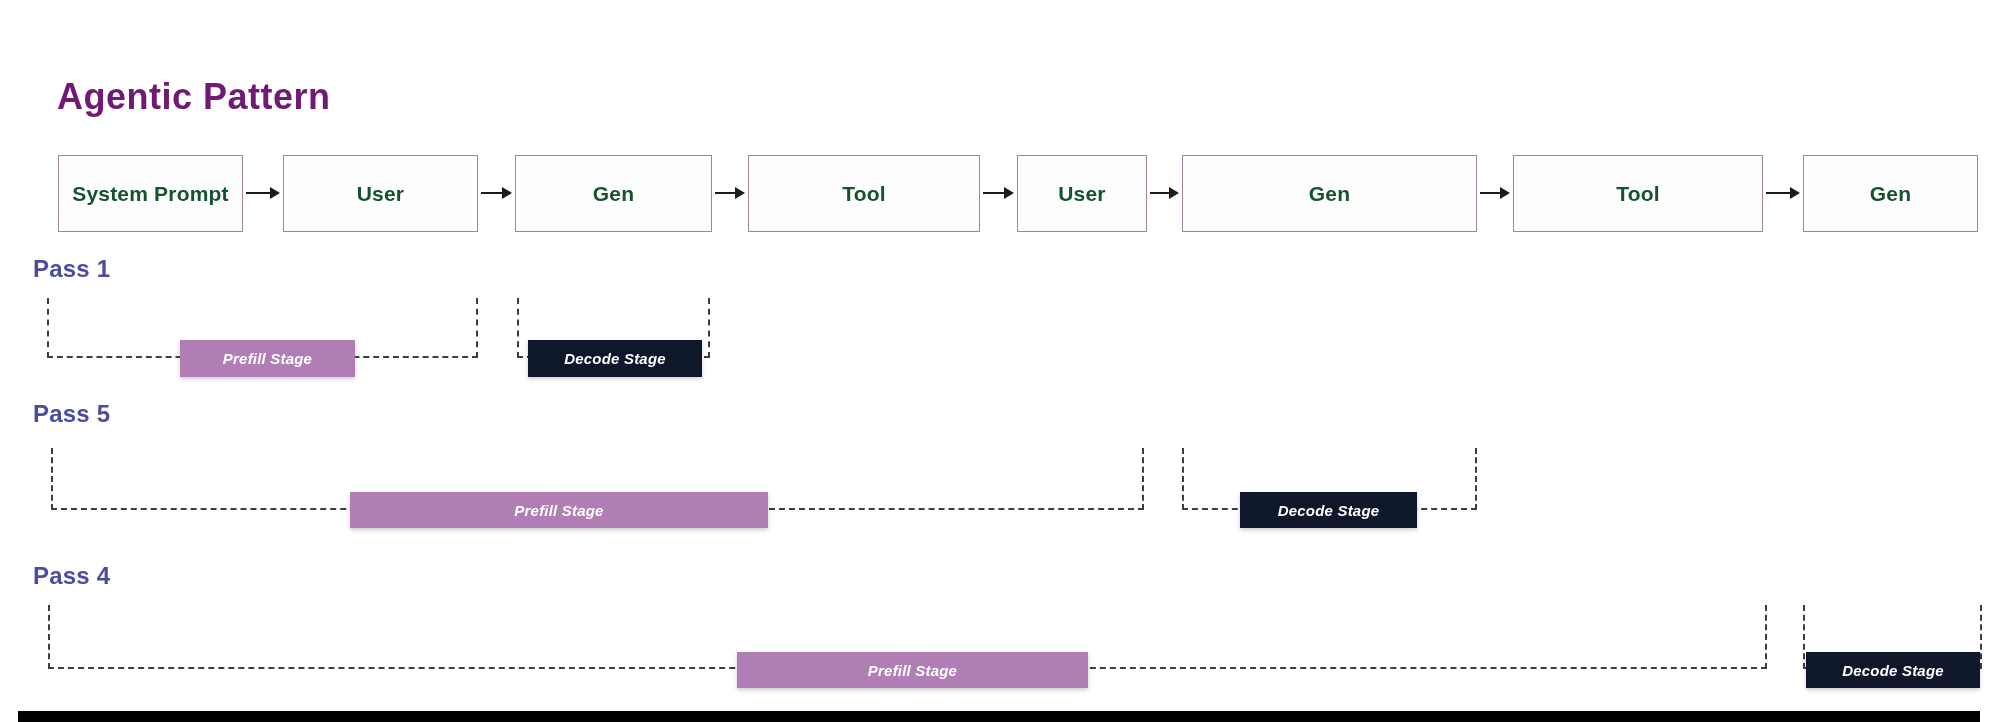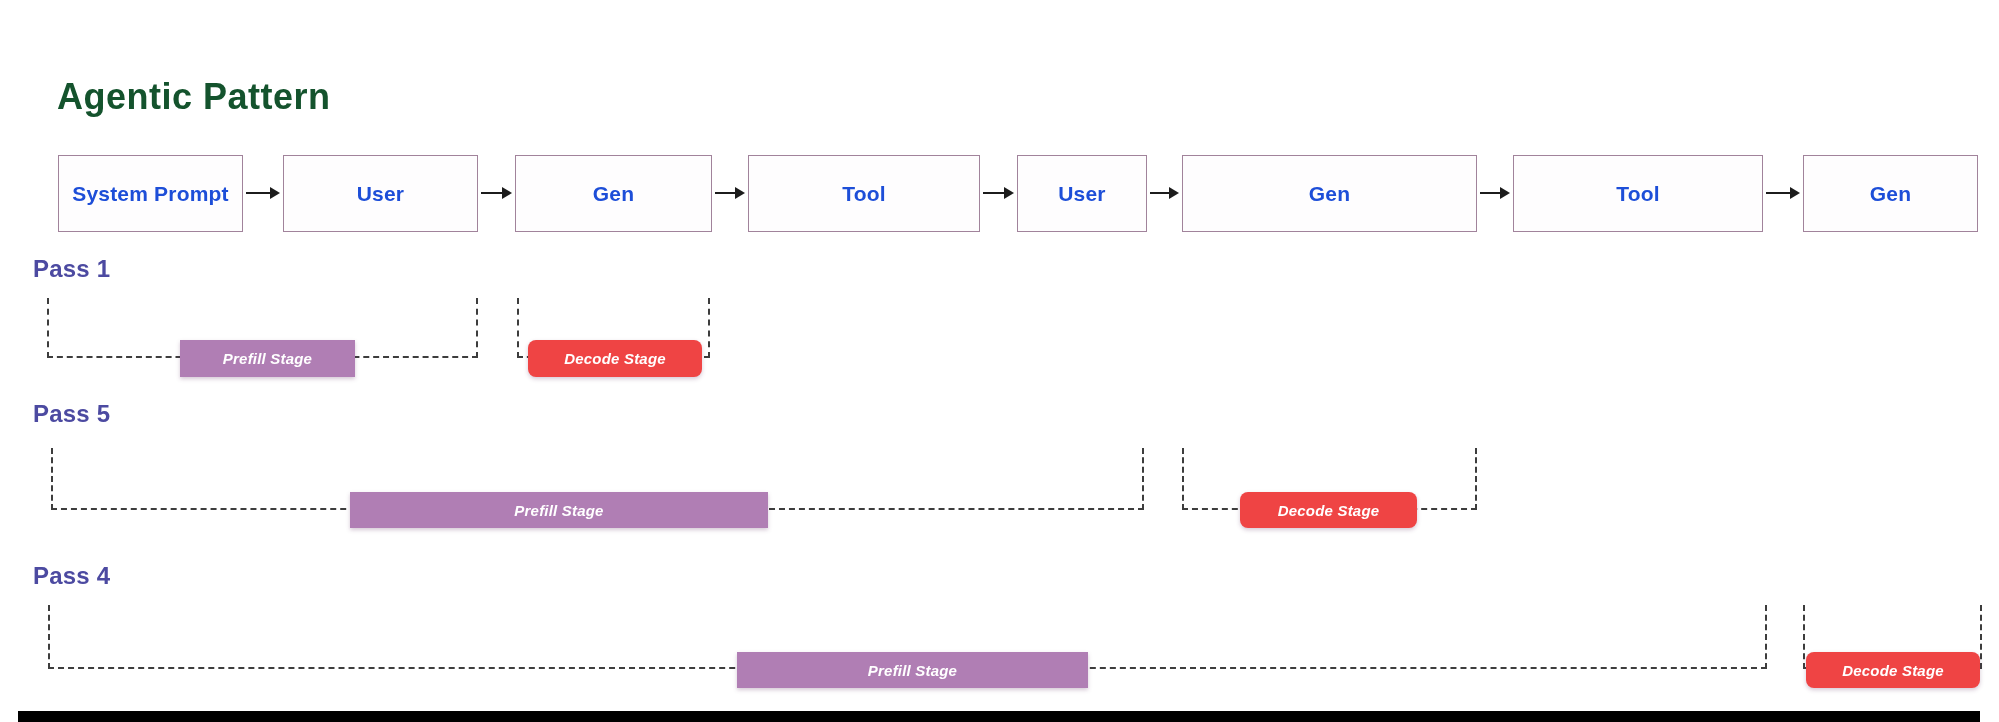--- a/index.html
+++ b/index.html
@@ -2,27 +2,27 @@
 <html><head>
 <meta charset="utf-8">
 <style>
   html,body{margin:0;padding:0;background:#ffffff;}
   .canvas{
     position:relative;width:1999px;height:722px;background:#ffffff;overflow:hidden;
     font-family:"Liberation Sans", sans-serif;
   }
   .title{
     position:absolute;left:57px;top:76px;
-    font-size:36px;font-weight:700;color:#14532d;letter-spacing:0.5px;
+    font-size:36px;font-weight:700;color:#701a75;letter-spacing:0.5px;
   }
   .fbox{
     position:absolute;top:155px;height:77px;box-sizing:border-box;
     border:1.6px solid #a1839b;background:#fefdfe;
     display:flex;align-items:center;justify-content:center;
-    font-size:21px;font-weight:700;color:#1d4ed8;letter-spacing:0.2px;
+    font-size:21px;font-weight:700;color:#14532d;letter-spacing:0.2px;
   }
   .arrow{position:absolute;top:187px;height:12px;}
   .arrow-line{position:absolute;left:0;right:7px;top:4.6px;height:2.6px;background:#1c1c1c;}
   .arrow-head{
     position:absolute;right:0;top:0;width:0;height:0;
     border-left:10px solid #1c1c1c;border-top:6px solid transparent;border-bottom:6px solid transparent;
   }
   .passlabel{
     position:absolute;left:33px;
     font-size:24px;font-weight:600;color:#4c4aa1;letter-spacing:0.2px;
@@ -34,21 +34,21 @@
     border-bottom:2.4px dashed #3d3d3d;
   }
   .bar{
     position:absolute;z-index:3;
     display:flex;align-items:center;justify-content:center;
     font-size:15px;font-weight:700;color:#ffffff;letter-spacing:0.2px;
     box-shadow:0 2px 4px rgba(90,40,90,0.25);
     font-style:italic;
   }
   .bar.prefill{background:#b07eb4;}
-  .bar.decode{background:#ef4444;border-radius:8px;}
+  .bar.decode{background:#0f172a;}
   .footer-bar{position:absolute;left:18px;top:711px;width:1962px;height:11px;background:#000000;}
 </style>
 </head>
 <body>
 
 <div class="canvas">
 
   <div class="title">Agentic Pattern</div>
 
   <div class="fbox" style="left:58px;width:185px;">System Prompt</div>

